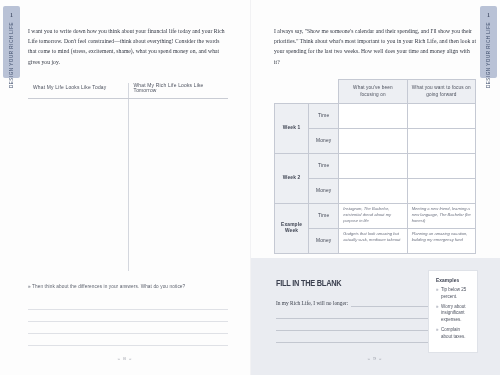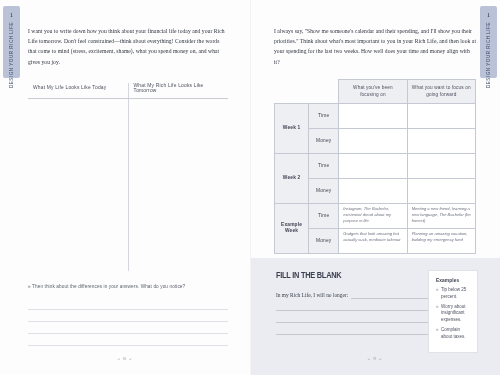--- a/index.html
+++ b/index.html
@@ -174,21 +174,21 @@
   }
 
   
   .fitb-panel {
     position: absolute;
     left: 0;
     right: 0;
     bottom: 0;
     top: 258px;
     background: #eaecf1;
-    padding: 12px 20px 0 26px;
+    padding: 20px 20px 0 26px;
     box-sizing: border-box;
   }
   .fitb-title {
     font-family: "Liberation Sans", sans-serif;
     font-weight: 700;
     font-size: 9px;
     letter-spacing: -0.3px;
     color: #3c4150;
     margin: 0 0 9px 0;
     transform: scaleX(0.82);

